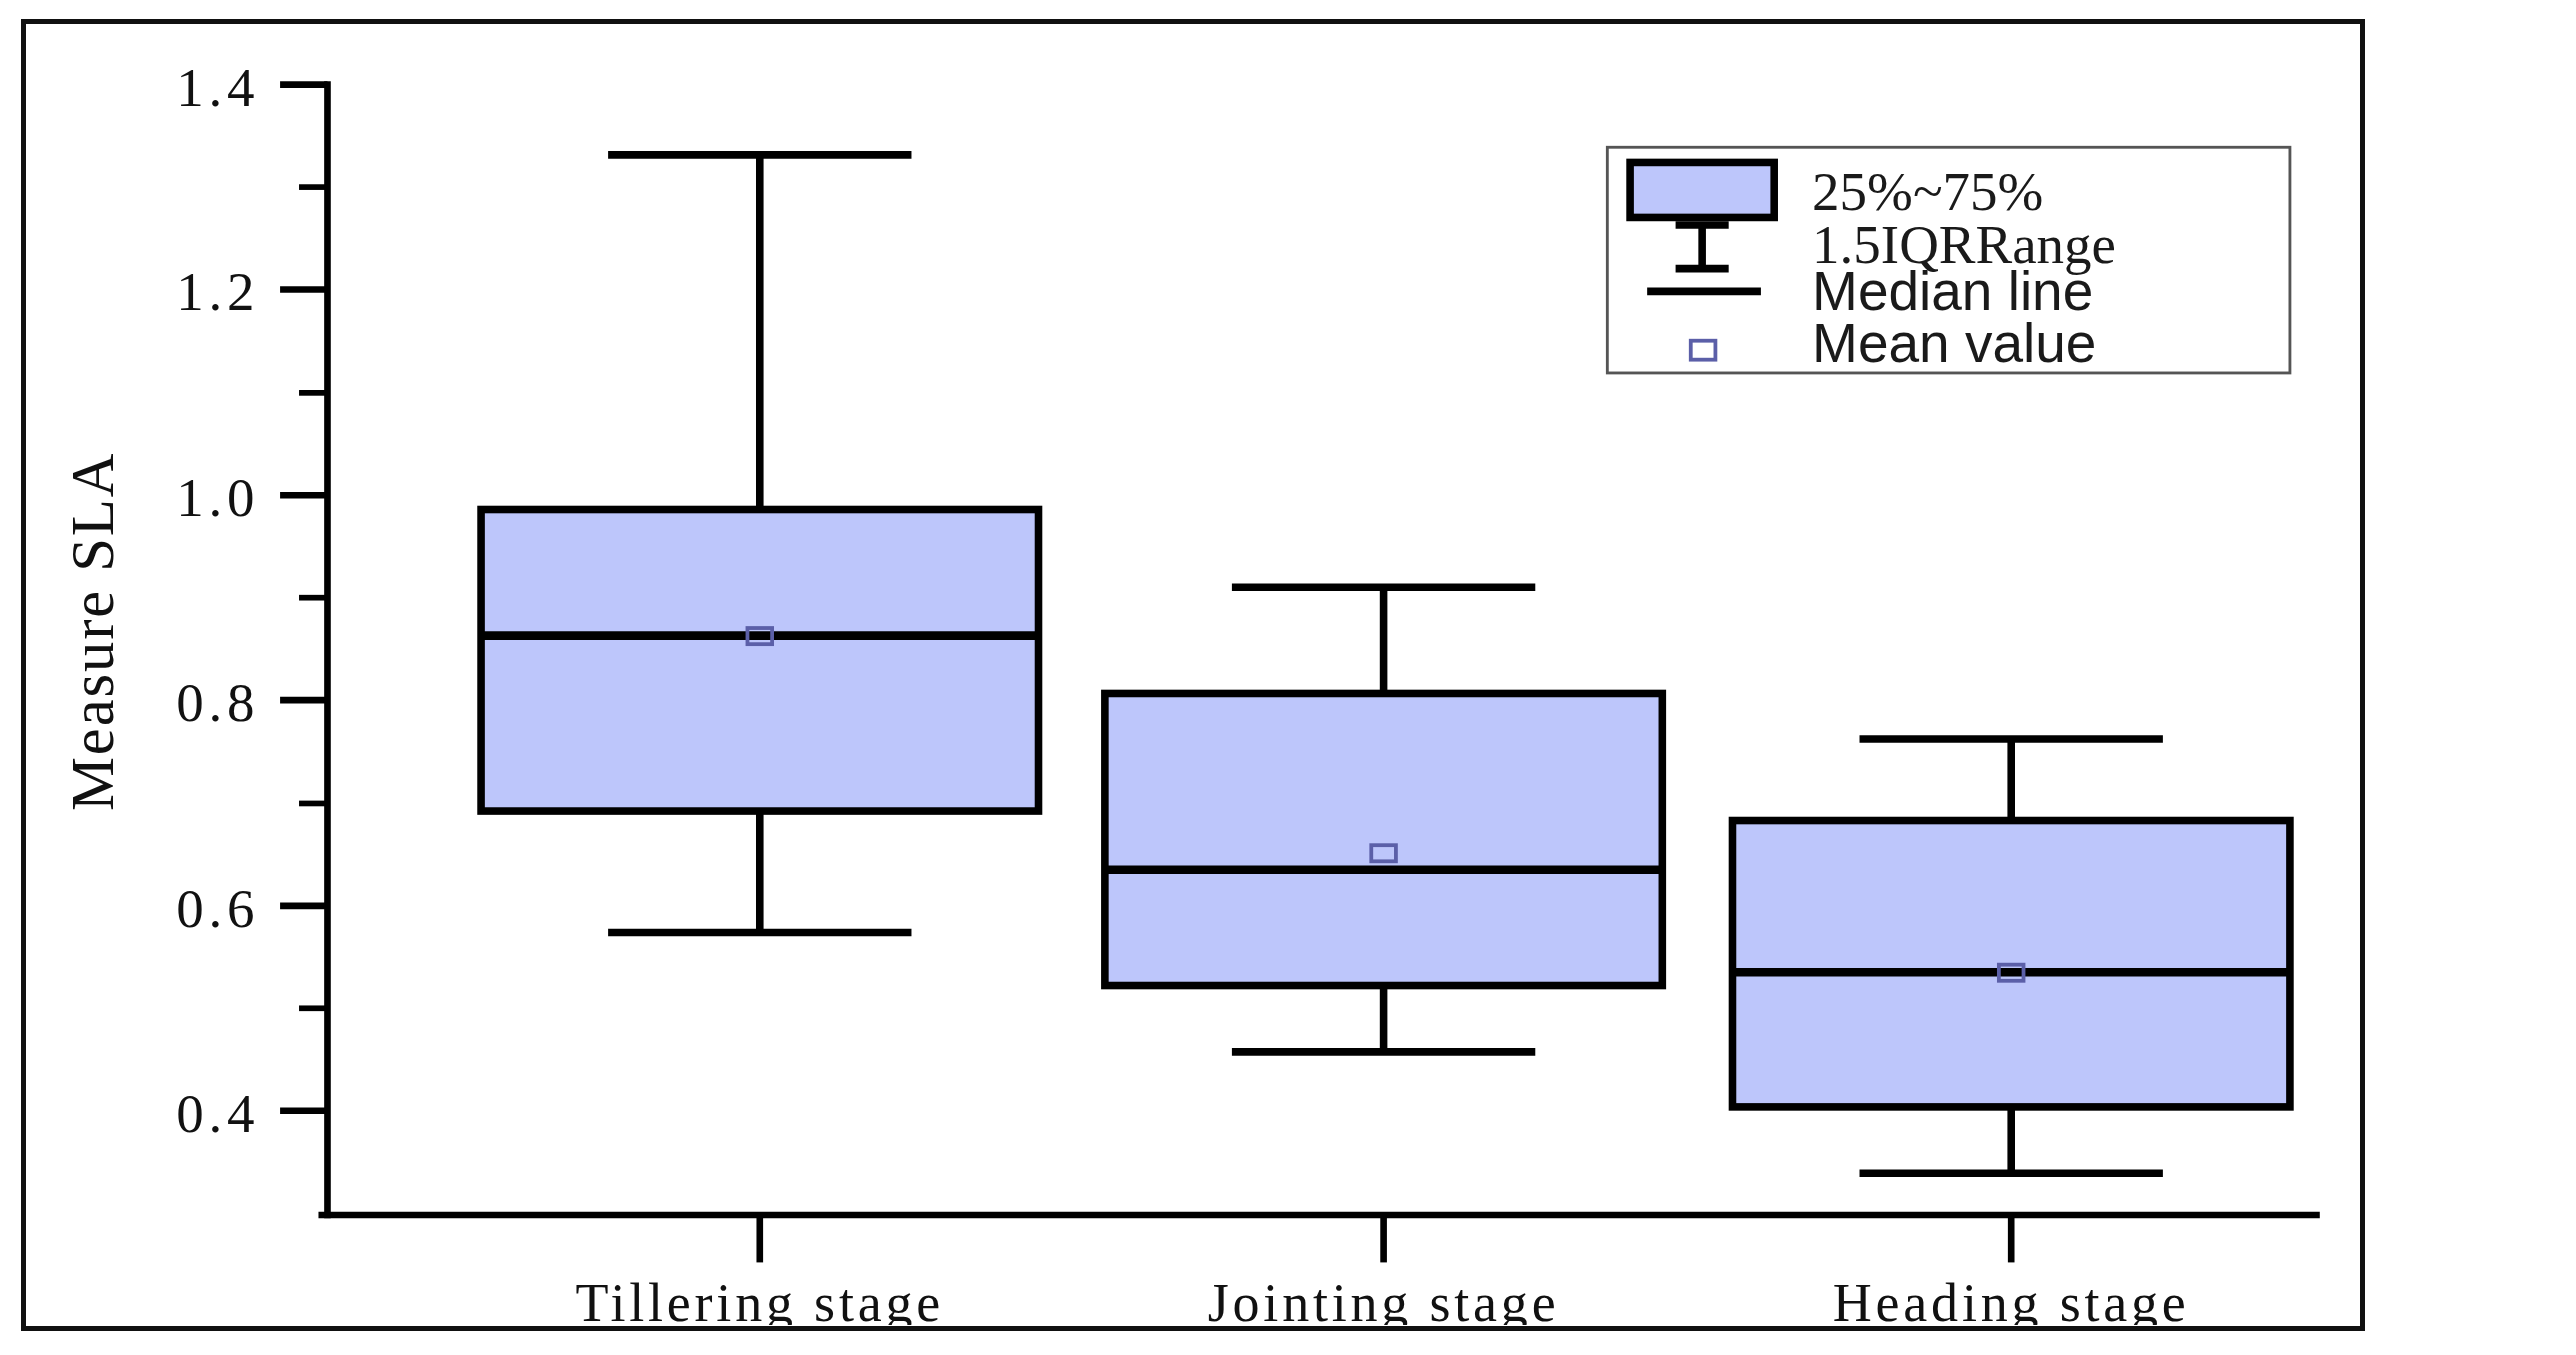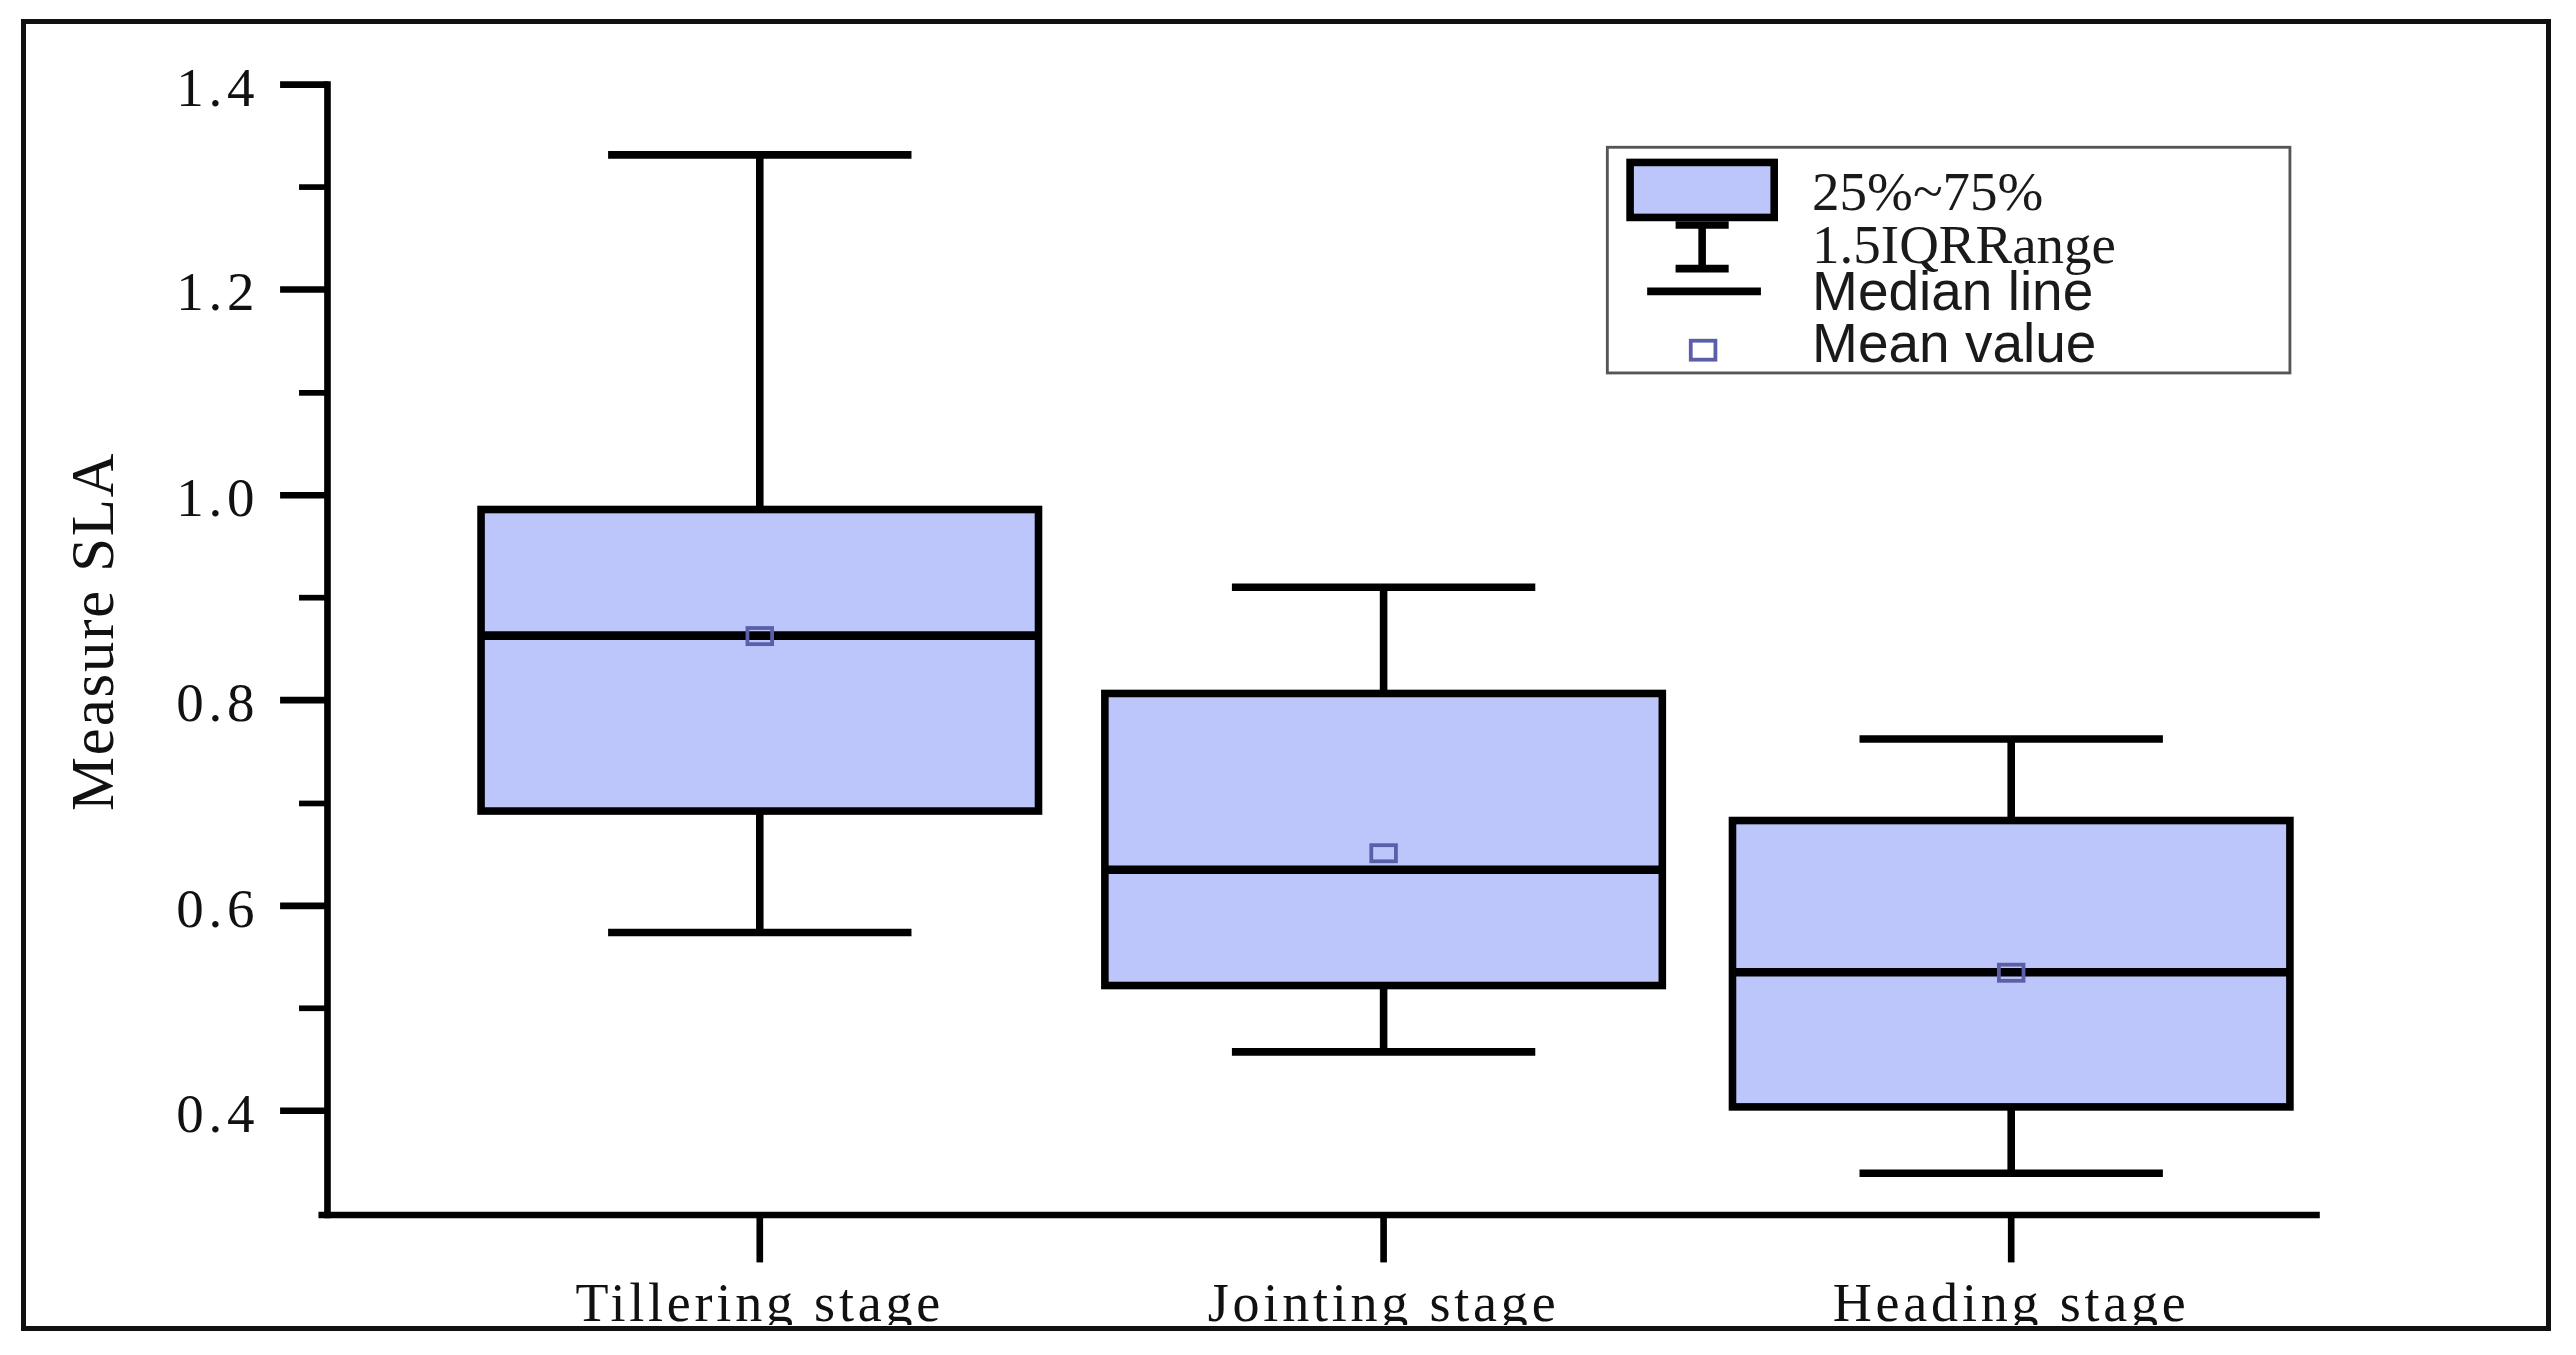--- a/index.html
+++ b/index.html
@@ -10,21 +10,21 @@
   body {
     width: 2576px;
     height: 1356px;
     font-family: "Liberation Serif", serif;
     overflow: hidden;
   }
   #figure-frame {
     position: absolute;
     left: 21px;
     top: 19px;
-    width: 2530px;
+    width: 2344px;
     height: 1312px;
     border: 5.7px solid #111111;
     background: #ffffff;
     box-sizing: border-box;
   }
   #plot-root {
     position: absolute;
     left: 0;
     top: 0;
     width: 2518px;

